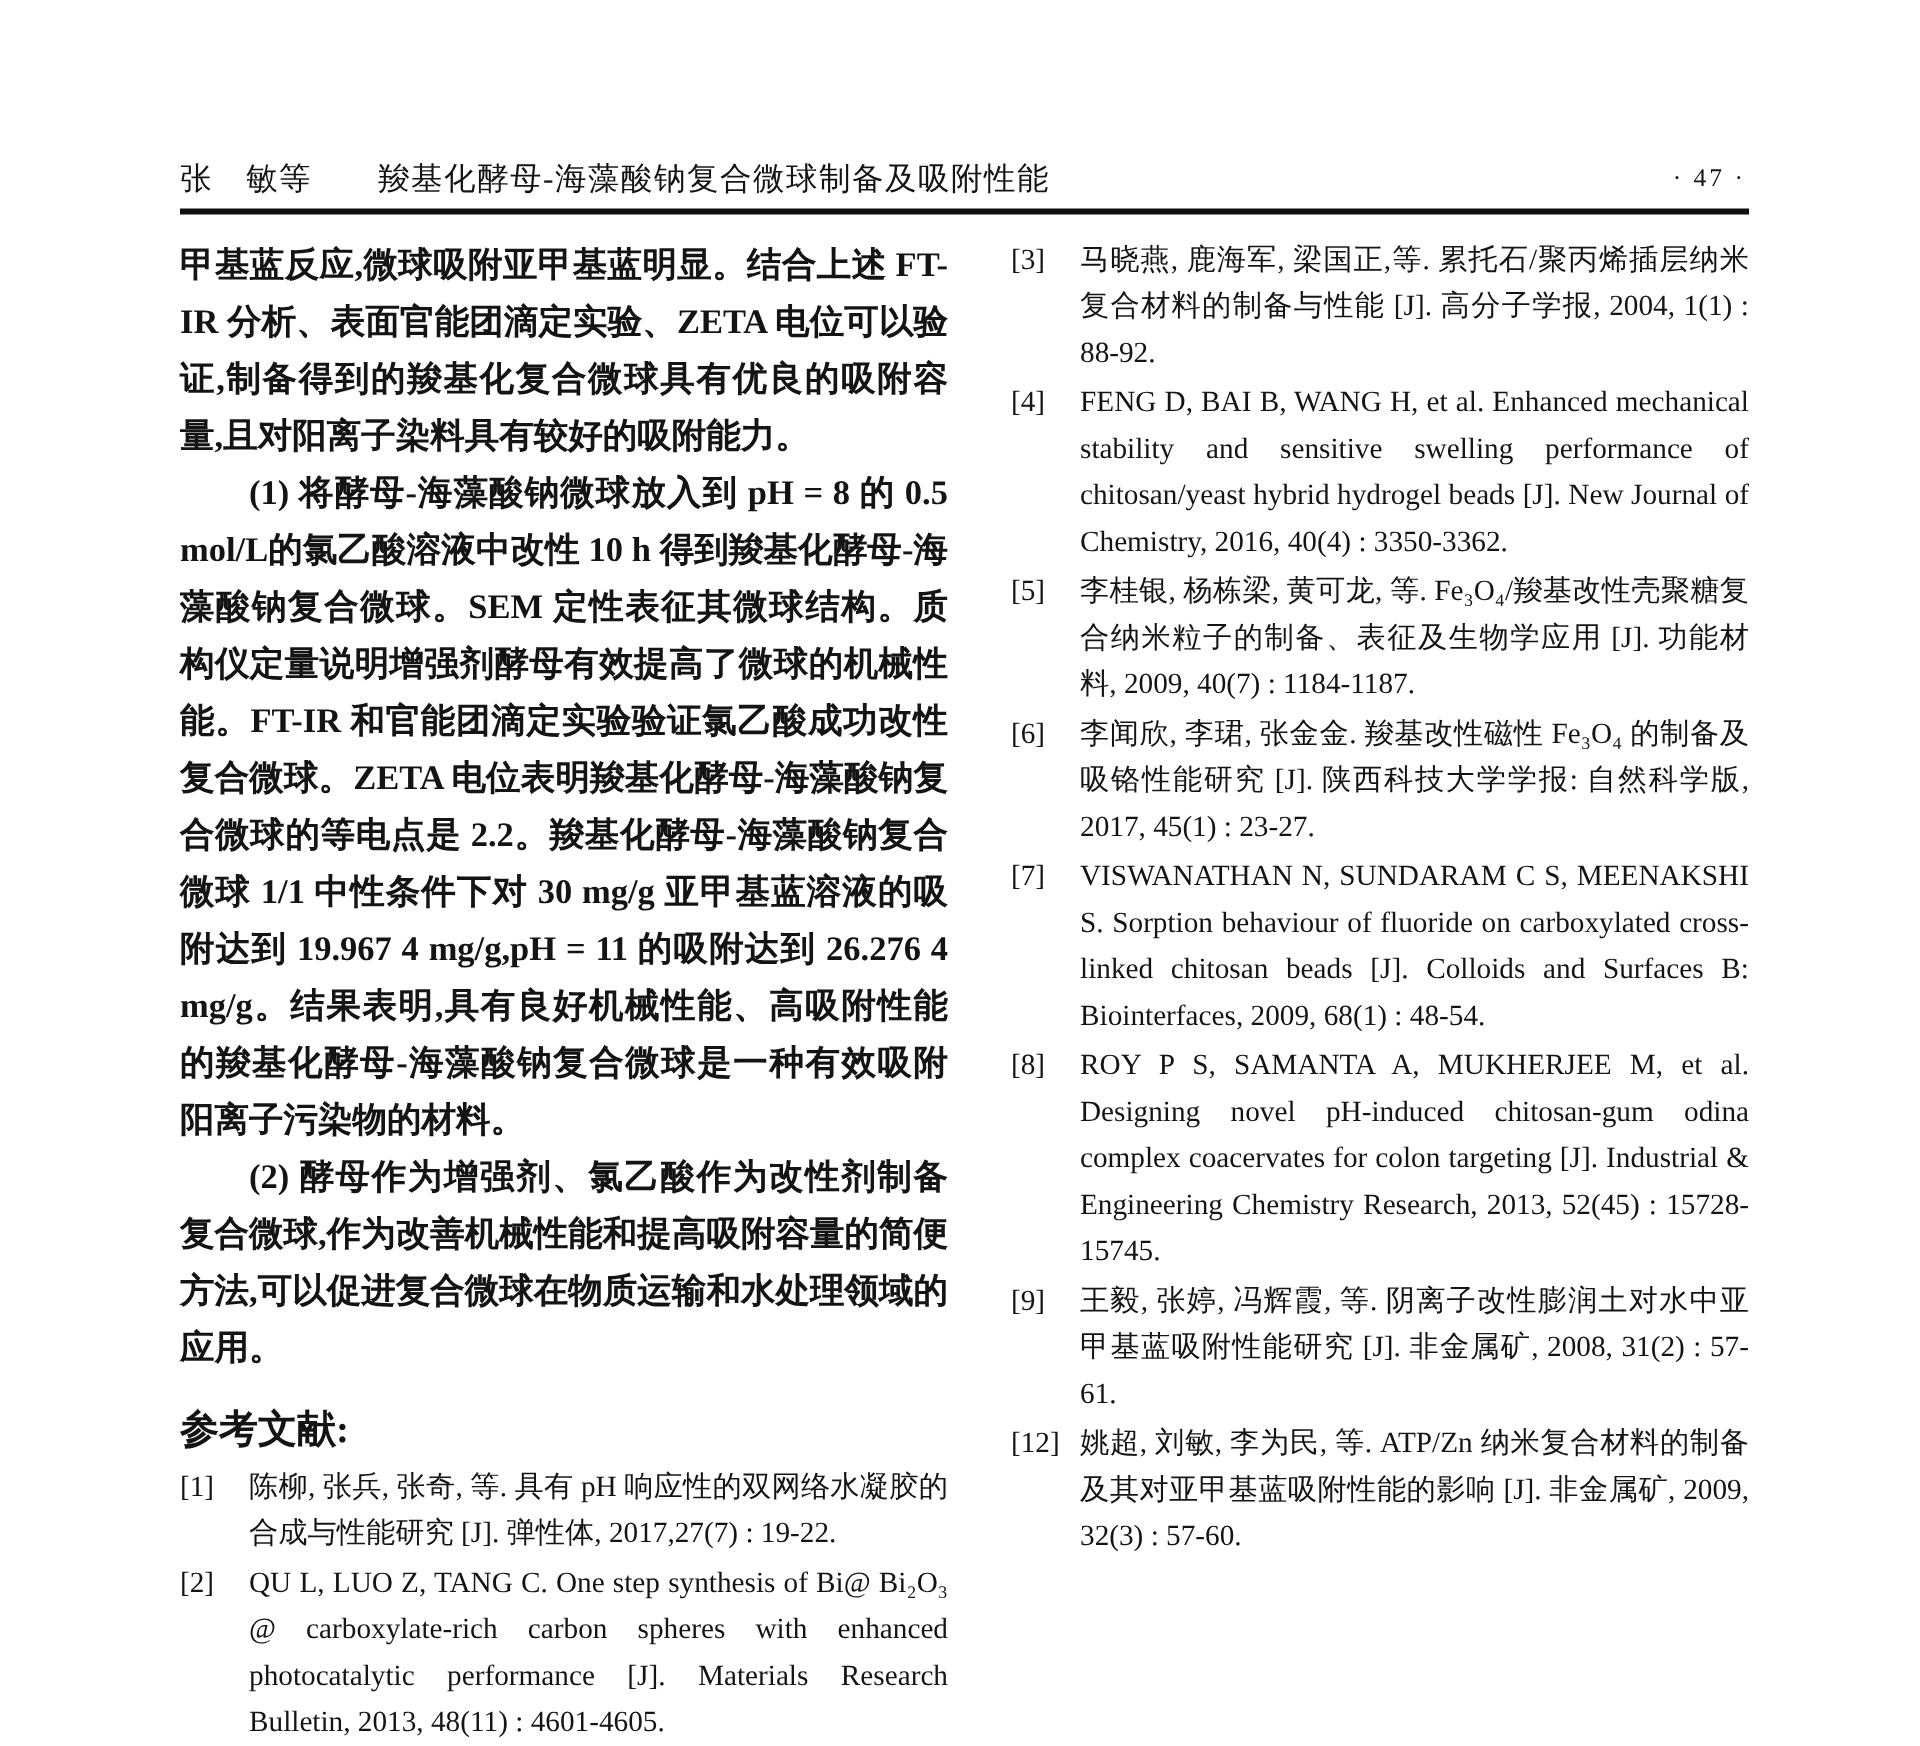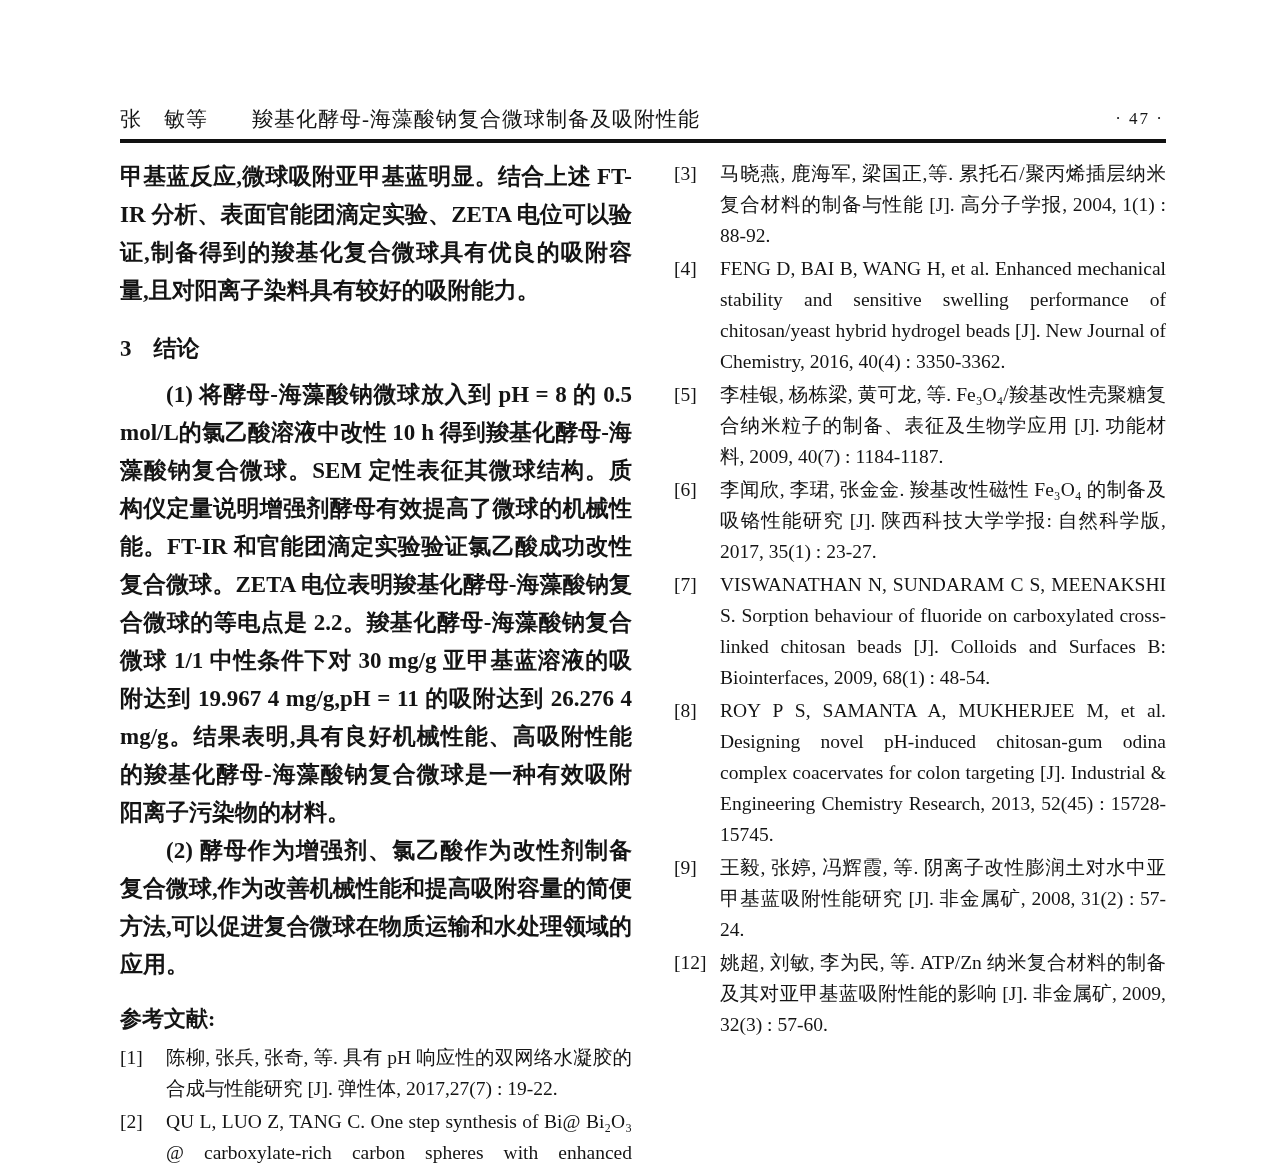--- a/index.html
+++ b/index.html
@@ -73,21 +73,21 @@
   .section-heading {
     margin: 24px 0 12px 0;
     font-size: 23px;
     font-weight: bold;
     line-height: 30px;
   }
   .section-heading .sec-num { margin-right: 22px; }
 
   .refs-heading {
     margin: 20px 0 8px 0;
-    font-size: 22px;
+    font-size: 26px;
     font-weight: bold;
     line-height: 30px;
   }
 
   .ref {
     display: flex;
     font-size: 19.5px;
     line-height: 31px;
     margin: 0 0 2px 0;
   }
@@ -111,23 +111,20 @@
     <span class="page-number">· 47 ·</span>
   </div>
 
   <div class="header-rule"></div>
 
   <div class="columns">
 
     <div class="col col-left">
       <p class="body-par">甲基蓝反应,微球吸附亚甲基蓝明显。结合上述 FT-IR 分析、表面官能团滴定实验、ZETA 电位可以验证,制备得到的羧基化复合微球具有优良的吸附容量,且对阳离子染料具有较好的吸附能力。</p>
 
-      <h2 class="section-heading">
-        <span class="sec-num">3</span><span>结论</span>
-      </h2>
 
       <p class="body-par indent">(1) 将酵母-海藻酸钠微球放入到 pH = 8 的 0.5 mol/L的氯乙酸溶液中改性 10 h 得到羧基化酵母-海藻酸钠复合微球。SEM 定性表征其微球结构。质构仪定量说明增强剂酵母有效提高了微球的机械性能。FT-IR 和官能团滴定实验验证氯乙酸成功改性复合微球。ZETA 电位表明羧基化酵母-海藻酸钠复合微球的等电点是 2.2。羧基化酵母-海藻酸钠复合微球 1/1 中性条件下对 30 mg/g 亚甲基蓝溶液的吸附达到 19.967 4 mg/g,pH = 11 的吸附达到 26.276 4 mg/g。结果表明,具有良好机械性能、高吸附性能的羧基化酵母-海藻酸钠复合微球是一种有效吸附阳离子污染物的材料。</p>
       <p class="body-par indent">(2) 酵母作为增强剂、氯乙酸作为改性剂制备复合微球,作为改善机械性能和提高吸附容量的简便方法,可以促进复合微球在物质运输和水处理领域的应用。</p>
 
       <h3 class="refs-heading">参考文献:</h3>
 
       <div class="ref">
         <span class="ref-num">[1]</span>
         <span class="ref-text">陈柳, 张兵, 张奇, 等. 具有 pH 响应性的双网络水凝胶的合成与性能研究 [J]. 弹性体, 2017,27(7) : 19-22.</span>
       </div>
@@ -145,33 +142,33 @@
       <div class="ref">
         <span class="ref-num">[4]</span>
         <span class="ref-text">FENG D, BAI B, WANG H, et al. Enhanced mechanical stability and sensitive swelling performance of chitosan/yeast hybrid hydrogel beads [J]. New Journal of Chemistry, 2016, 40(4) : 3350-3362.</span>
       </div>
       <div class="ref">
         <span class="ref-num">[5]</span>
         <span class="ref-text">李桂银, 杨栋梁, 黄可龙, 等. Fe₃O₄/羧基改性壳聚糖复合纳米粒子的制备、表征及生物学应用 [J]. 功能材料, 2009, 40(7) : 1184-1187.</span>
       </div>
       <div class="ref">
         <span class="ref-num">[6]</span>
-        <span class="ref-text">李闻欣, 李珺, 张金金. 羧基改性磁性 Fe₃O₄ 的制备及吸铬性能研究 [J]. 陕西科技大学学报: 自然科学版, 2017, 35(1) : 23-27.</span>
+        <span class="ref-text">李闻欣, 李珺, 张金金. 羧基改性磁性 Fe₃O₄ 的制备及吸铬性能研究 [J]. 陕西科技大学学报: 自然科学版, 2017, 45(1) : 23-27.</span>
       </div>
       <div class="ref">
         <span class="ref-num">[7]</span>
         <span class="ref-text">VISWANATHAN N, SUNDARAM C S, MEENAKSHI S. Sorption behaviour of fluoride on carboxylated cross-linked chitosan beads [J]. Colloids and Surfaces B: Biointerfaces, 2009, 68(1) : 48-54.</span>
       </div>
       <div class="ref">
         <span class="ref-num">[8]</span>
         <span class="ref-text">ROY P S, SAMANTA A, MUKHERJEE M, et al. Designing novel pH-induced chitosan-gum odina complex coacervates for colon targeting [J]. Industrial &amp; Engineering Chemistry Research, 2013, 52(45) : 15728-15745.</span>
       </div>
       <div class="ref">
         <span class="ref-num">[9]</span>
-        <span class="ref-text">王毅, 张婷, 冯辉霞, 等. 阴离子改性膨润土对水中亚甲基蓝吸附性能研究 [J]. 非金属矿, 2008, 31(2) : 57-24.</span>
+        <span class="ref-text">王毅, 张婷, 冯辉霞, 等. 阴离子改性膨润土对水中亚甲基蓝吸附性能研究 [J]. 非金属矿, 2008, 31(2) : 57-61.</span>
       </div>
       <div class="ref">
         <span class="ref-num">[12]</span>
         <span class="ref-text">姚超, 刘敏, 李为民, 等. ATP/Zn 纳米复合材料的制备及其对亚甲基蓝吸附性能的影响 [J]. 非金属矿, 2009, 32(3) : 57-60.</span>
       </div>
 
     </div>
 
   </div>
 </div>

